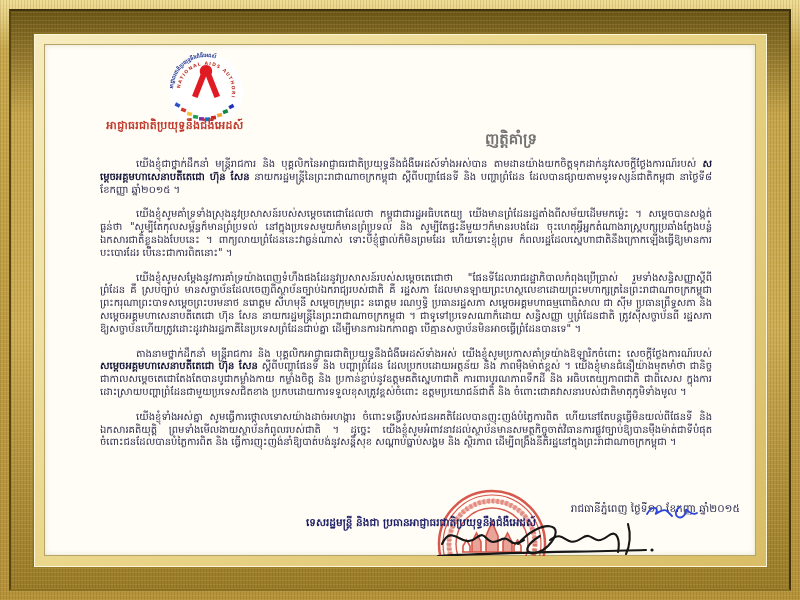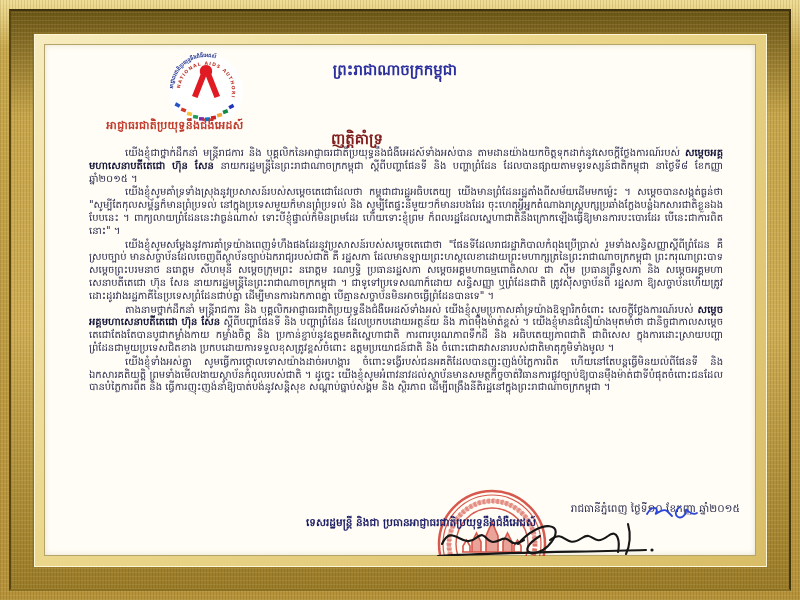--- a/index.html
+++ b/index.html
@@ -29,26 +29,26 @@
   }
   .paper{position:absolute;inset:44px;background:#fffdf5;overflow:hidden;
     box-shadow:inset 0 0 0 1px #b5a468, inset 0 0 6px rgba(120,100,40,.25);
   }
   
   .logo{position:absolute;left:118px;top:6px;width:88px;height:88px;}
   .org-line{position:absolute;left:8px;top:74px;width:246px;text-align:center;
     color:#c0392b;font-weight:bold;font-size:11px;letter-spacing:.3px;}
   .kingdom-block{position:absolute;left:228px;top:16px;width:246px;text-align:center;
     color:#2b2f9e;font-weight:bold;font-size:15px;line-height:20px;}
-  .doc-title{position:absolute;left:287px;top:85px;width:200px;text-align:left;
-    color:#7f1d1d;font-weight:bold;font-size:15px;}
+  .doc-title{position:absolute;left:293px;top:85px;width:200px;text-align:right;
+    color:#737373;font-weight:bold;font-size:15px;}
   
   .body-text{position:absolute;left:44px;top:102px;width:636px;height:355px;
     overflow:hidden;color:#26264a;font-size:10px;line-height:12.8px;text-align:justify;}
-  .body-text p{margin:1px;text-indent:36px;}
+  .body-text p{margin:12px;text-indent:36px;}
   .run-bold{font-weight:bold;color:#15153a;}
   
   .place-date{position:absolute;left:296px;top:458px;width:400px;text-align:right;
     color:#26264a;font-size:10.5px;z-index:3;}
   .signer-title{position:absolute;left:262px;top:472px;width:430px;text-align:left;
     color:#1e1e66;font-weight:bold;font-size:10.5px;z-index:3;}
   .stamp{position:absolute;left:392px;top:444px;width:112px;height:112px;z-index:2;}
   .signature{position:absolute;left:388px;top:466px;width:232px;height:52px;z-index:4;}
   .initials{position:absolute;left:600px;top:458px;width:56px;height:18px;z-index:5;}
 </style>
@@ -90,21 +90,20 @@
       <rect x="49" y="66" width="5" height="3.6" fill="#cc2222" transform="rotate(-8 51 68)"></rect>
       <rect x="55" y="63.5" width="5" height="3.6" fill="#f2a33a" transform="rotate(-14 57 65)"></rect>
       <rect x="61" y="60" width="5" height="3.6" fill="#118844" transform="rotate(-20 63 62)"></rect>
       <rect x="67" y="55" width="5" height="3.6" fill="#2233bb" transform="rotate(-28 69 57)"></rect>
     </g>
   </svg>
 
   <div class="org-line">អាជ្ញាធរជាតិប្រយុទ្ធនឹងជំងឺអេដស៍</div>
 
   <div class="kingdom-block">
-    <div>ព្រះរាជាណាចក្រកម្ពុជា</div>
   </div>
 
   <div class="doc-title">ញត្តិគាំទ្រ</div>
 
   <div class="body-text">
       <p><span>យើងខ្ញុំជាថ្នាក់ដឹកនាំ មន្ត្រីរាជការ និង បុគ្គលិកនៃអាជ្ញាធរជាតិប្រយុទ្ធនឹងជំងឺអេដស៍ទាំងអស់បាន តាមដានយ៉ាងយកចិត្តទុកដាក់នូវសេចក្តីថ្លែងការណ៍របស់ </span><span class="run-bold">សម្តេចអគ្គមហាសេនាបតីតេជោ ហ៊ុន សែន</span><span> នាយករដ្ឋមន្ត្រីនៃព្រះរាជាណាចក្រកម្ពុជា ស្តីពីបញ្ហាផែនទី និង បញ្ហាព្រំដែន ដែលបានផ្សាយតាមទូរទស្សន៍ជាតិកម្ពុជា នាថ្ងៃទី៨ ខែកញ្ញា ឆ្នាំ២០១៥ ។</span></p>
       <p><span>យើងខ្ញុំសូមគាំទ្រទាំងស្រុងនូវប្រសាសន៍របស់សម្តេចតេជោដែលថា កម្ពុជាជារដ្ឋអធិបតេយ្យ យើងមានព្រំដែនរដ្ឋតាំងពីសម័យដើមមកម្ល៉េះ ។ សម្តេចបានសង្កត់ធ្ងន់ថា "សូម្បីតែកុលសម្ព័ន្ធក៏មានព្រំប្រទល់ នៅក្នុងប្រទេសមួយក៏មានព្រំប្រទល់ និង សូម្បីតែផ្ទះនីមួយៗក៏មានរបងដែរ ចុះហេតុអ្វីអ្នកតំណាងរាស្ត្របក្សប្រឆាំងក្លែងបន្លំឯកសារជាតិខ្លួនឯងបែបនេះ ។ ពាក្យលាយព្រំដែននេះវាធ្ងន់ណាស់ ទោះបីខ្ញុំផ្ទាល់ក៏មិនព្រមដែរ ហើយទោះខ្ញុំព្រម ក៏ពលរដ្ឋដែលស្នេហាជាតិនឹងក្រោកឡើងធ្វើឱ្យមានការបះបោរដែរ បើនេះជាការពិតនោះ" ។</span></p>
       <p><span>យើងខ្ញុំសូមសម្តែងនូវការគាំទ្រយ៉ាងពេញទំហឹងផងដែរនូវប្រសាសន៍របស់សម្តេចតេជោថា "ផែនទីដែលរាជរដ្ឋាភិបាលកំពុងប្រើប្រាស់ រួមទាំងសន្ធិសញ្ញាស្តីពីព្រំដែន គឺ ស្របច្បាប់ មានសច្ចាប័នដែលចេញពីស្ថាប័នច្បាប់ឯករាជ្យរបស់ជាតិ គឺ រដ្ឋសភា ដែលមានឡាយព្រះហស្ថលេខាដោយព្រះមហាក្សត្រនៃព្រះរាជាណាចក្រកម្ពុជា ព្រះករុណាព្រះបាទសម្តេចព្រះបរមនាថ នរោត្តម សីហមុនី សម្តេចក្រុមព្រះ នរោត្តម រណឫទ្ធិ ប្រធានរដ្ឋសភា សម្តេចអគ្គមហាធម្មពោធិសាល ជា ស៊ីម ប្រធានព្រឹទ្ធសភា និង សម្តេចអគ្គមហាសេនាបតីតេជោ ហ៊ុន សែន នាយករដ្ឋមន្ត្រីនៃព្រះរាជាណាចក្រកម្ពុជា ។ ជាទូទៅប្រទេសណាក៏ដោយ សន្ធិសញ្ញា ឬព្រំដែនជាតិ ត្រូវស៊ីសច្ចាប័នពី រដ្ឋសភា ឱ្យសច្ចាប័នហើយត្រូវដោះដូរវាងរដ្ឋភាគីនៃប្រទេសព្រំដែនជាប់គ្នា ដើម្បីមានការឯកភាពគ្នា បើគ្មានសច្ចាប័នមិនអាចធ្វើព្រំដែនបានទេ" ។</span></p>
       <p><span>តាងនាមថ្នាក់ដឹកនាំ មន្ត្រីរាជការ និង បុគ្គលិកអាជ្ញាធរជាតិប្រយុទ្ធនឹងជំងឺអេដស៍ទាំងអស់ យើងខ្ញុំសូមប្រកាសគាំទ្រយ៉ាងឱឡារិកចំពោះ សេចក្តីថ្លែងការណ៍របស់ </span><span class="run-bold">សម្តេចអគ្គមហាសេនាបតីតេជោ ហ៊ុន សែន</span><span> ស្តីពីបញ្ហាផែនទី និង បញ្ហាព្រំដែន ដែលប្រកបដោយអត្ថន័យ និង ភាពម៉ឺងម៉ាត់ខ្ពស់ ។ យើងខ្ញុំមានជំនឿយ៉ាងមុតមាំថា ជានិច្ចជាកាលសម្តេចតេជោតែងតែបានបូជាកម្លាំងកាយ កម្លាំងចិត្ត និង ប្រកាន់ខ្ជាប់នូវឧត្តមគតិស្នេហាជាតិ ការពារបូរណភាពទឹកដី និង អធិបតេយ្យភាពជាតិ ជាពិសេស ក្នុងការដោះស្រាយបញ្ហាព្រំដែនជាមួយប្រទេសជិតខាង ប្រកបដោយការទទួលខុសត្រូវខ្ពស់ចំពោះ ឧត្តមប្រយោជន៍ជាតិ និង ចំពោះជោគវាសនារបស់ជាតិមាតុភូមិទាំងមូល ។</span></p>
       <p><span>យើងខ្ញុំទាំងអស់គ្នា សូមធ្វើការថ្កោលទោសយ៉ាងដាច់អហង្ការ ចំពោះទង្វើរបស់ជនអគតិដែលបានញុះញង់បំភ្លៃការពិត ហើយនៅតែបន្តធ្វើមិនយល់ពីផែនទី និង ឯកសារគតិយុត្តិ ព្រមទាំងមើលងាយស្ថាប័នកំពូលរបស់ជាតិ ។ ដូច្នេះ យើងខ្ញុំសូមអំពាវនាវដល់ស្ថាប័នមានសមត្ថកិច្ចចាត់វិធានការផ្លូវច្បាប់ឱ្យបានម៉ឺងម៉ាត់ជាទីបំផុតចំពោះជនដែលបានបំភ្លៃការពិត និង ធ្វើការញុះញង់នាំឱ្យបាត់បង់នូវសន្តិសុខ សណ្តាប់ធ្នាប់សង្គម និង ស្ថិរភាព ដើម្បីពង្រឹងនីតិរដ្ឋនៅក្នុងព្រះរាជាណាចក្រកម្ពុជា ។</span></p>

